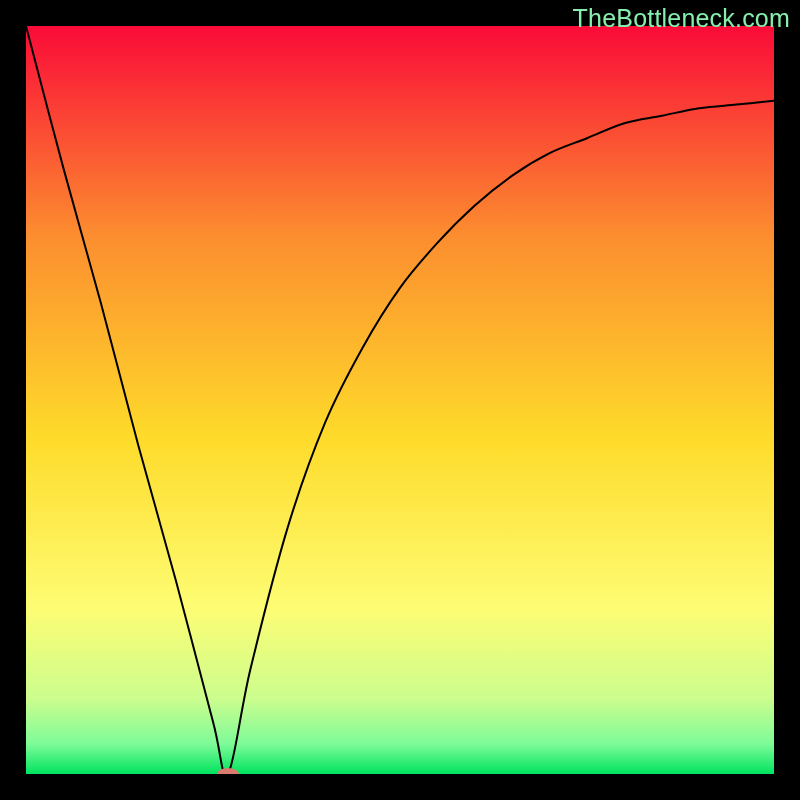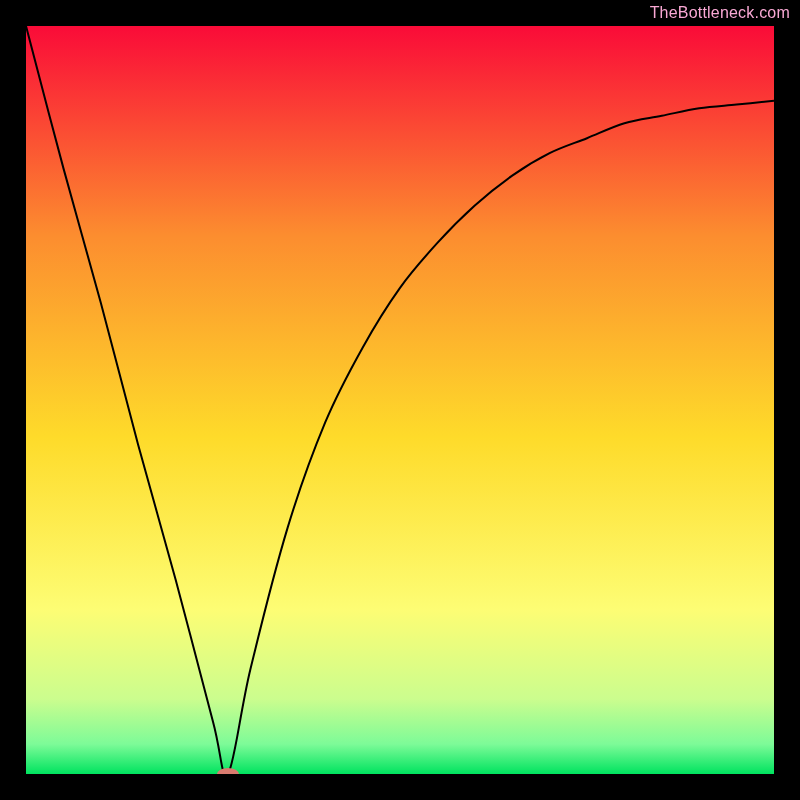--- a/index.html
+++ b/index.html
@@ -13,22 +13,22 @@
   .frame {
     width: 800px;
     height: 800px;
     background: #000;
     position: relative;
   }
   .watermark {
     position: absolute;
     top: 4px;
     right: 10px;
-    color: #f9a8d4;
-    font-size: 16px;
+    color: #86efac;
+    font-size: 25px;
     font-weight: 500;
     letter-spacing: 0.2px;
     z-index: 3;
   }
   .plot-wrap {
     position: absolute;
     top: 26px;
     left: 26px;
     width: 748px;
     height: 748px;

